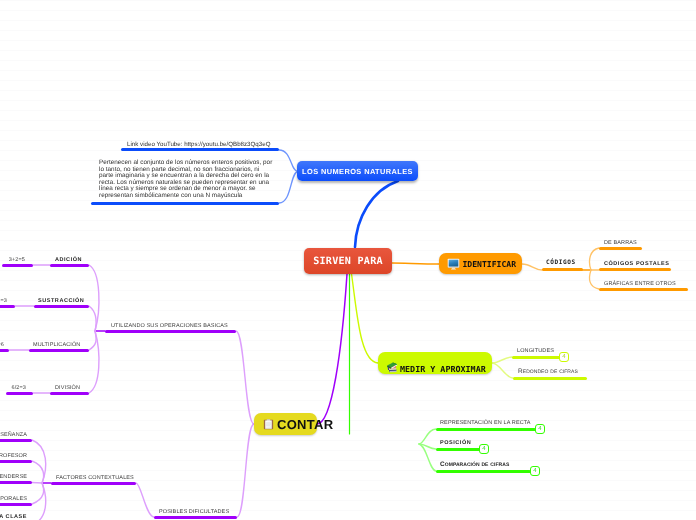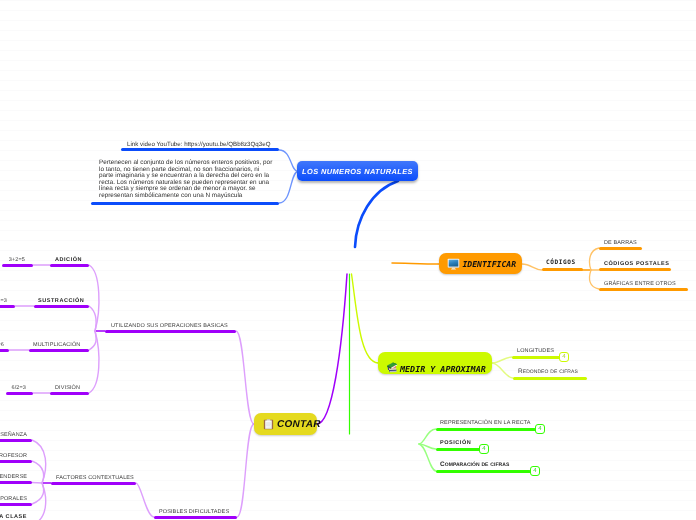--- a/index.html
+++ b/index.html
@@ -5,21 +5,21 @@
 html,body{margin:0;padding:0;background:#fff;}
 body{width:696px;height:520px;overflow:hidden;font-family:"Liberation Sans",sans-serif;}
 *{-webkit-font-smoothing:antialiased;text-rendering:geometricPrecision;}
 #canvas{position:relative;width:696px;height:520px;overflow:hidden;background:#fff;}
 #rules{position:absolute;left:0;top:0;right:0;bottom:0;
   background-image:repeating-linear-gradient(to bottom,#fafafb 0px,#fafafb 1px,#ffffff 1px,#ffffff 10px);}
 svg#links{position:absolute;left:0;top:0;width:696px;height:520px;overflow:visible;}
 
 .node{position:absolute;box-sizing:border-box;display:flex;align-items:center;white-space:nowrap;}
 .pill{border-radius:7px;}
-.pill .lbl{font-weight:bold;font-style:italic;}
+.pill .lbl{font-weight:bold;}
 .ico{display:inline-block;flex:0 0 auto;position:relative;}
 .ico svg{display:block;}
 
 
 #n-root{left:297px;top:161px;height:20px;width:121px;justify-content:center;padding:0;background:linear-gradient(to bottom,#4077fb 0%,#0c4dfb 100%);border-radius:5px;
   box-shadow:0 1.5px 2.5px rgba(0,0,0,.3);}
 #n-root .lbl{color:#fff;font-size:7.4px;letter-spacing:.42px;font-family:"Liberation Sans",sans-serif;}
 
 
 .note{position:absolute;font-size:6.6px;color:#2e2e2e;letter-spacing:.1px;}
@@ -44,21 +44,21 @@
 #n-medir .lbl{color:#111;font-size:8.4px;letter-spacing:0;margin-left:2.5px;font-family:"DejaVu Sans Mono",monospace;}
 
 
 #n-orden{left:349px;top:434px;height:21px;width:69px;padding:0 0 0 7.5px;background:#33ff00;border-radius:7px;
   box-shadow:0 1px 2px rgba(0,0,0,.2);}
 #n-orden .lbl{color:#fff;font-size:7.5px;letter-spacing:.35px;margin-left:3px;font-family:"Liberation Sans",sans-serif;}
 
 
 #n-contar{left:254px;top:413px;height:22px;width:63px;padding:0 0 0 9px;background:#e5da1f;border-radius:7px;
   box-shadow:0 1px 2px rgba(0,0,0,.2);}
-#n-contar .lbl{color:#111;font-size:10px;letter-spacing:.3px;margin-left:3px;font-family:"Liberation Sans",sans-serif;}
+#n-contar .lbl{color:#111;font-size:13px;letter-spacing:.3px;margin-left:3px;font-family:"Liberation Sans",sans-serif;}
 
 
 .lab{position:absolute;white-space:nowrap;font-size:5.5px;color:#3d3d3d;letter-spacing:0.12px;line-height:7px;}
 .lab.b{font-weight:bold;color:#1e1e1e;letter-spacing:.55px;}
 .lab.sc{font-variant:small-caps;font-size:6.5px;letter-spacing:.05px;}
 .bar{position:absolute;height:3px;border-radius:2px;}
 .badge{position:absolute;width:10px;height:10px;box-sizing:border-box;border-radius:3px;border:1.3px solid;
   background:#fff;font-size:6px;line-height:1;display:flex;align-items:center;justify-content:center;padding-bottom:1px;}
 
 
@@ -181,20 +181,23 @@
   <div class="note" id="note-link">
     <span>Link video YouTube: https://youtu.be/QBb8z3Qq3eQ</span>
   </div>
   <div class="bar" id="bar-link"></div>
 
   <div class="note" id="note-def">
     <span>Pertenecen al conjunto de los números enteros positivos, por lo tanto, no tienen parte decimal, no son fraccionarios, ni parte imaginaria y se encuentran a la derecha del cero en la recta. Los números naturales se pueden representar en una línea recta y siempre se ordenan de menor a mayor. se representan simbólicamente con una N mayúscula</span>
   </div>
   <div class="bar" id="bar-def"></div>
 
+  <div class="node pill" id="n-center">
+    <span class="lbl">SIRVEN PARA</span>
+  </div>
 
   <div class="node pill" id="n-ident">
     <span class="ico">
         <svg width="13" height="12" viewBox="0 0 36 34">
       <linearGradient id="mgf" x1="0" y1="0" x2="0.3" y2="1">
             <stop offset="0" stop-color="#f2f4f6"></stop>
             <stop offset="1" stop-color="#d5dade"></stop>
           </linearGradient>
       <linearGradient id="mg" x1="0" y1="0" x2="0.35" y2="1">
             <stop offset="0" stop-color="#59aadd"></stop>

